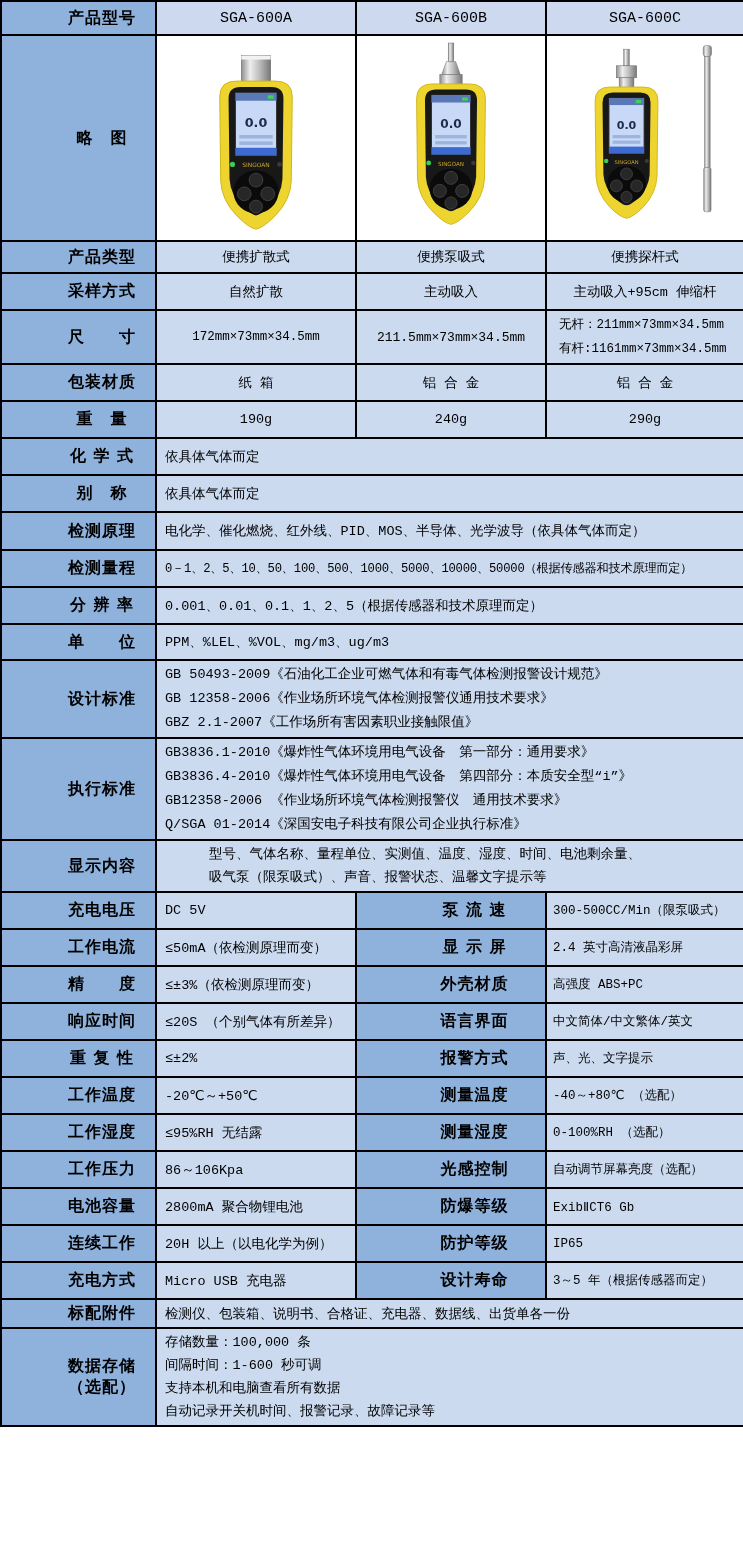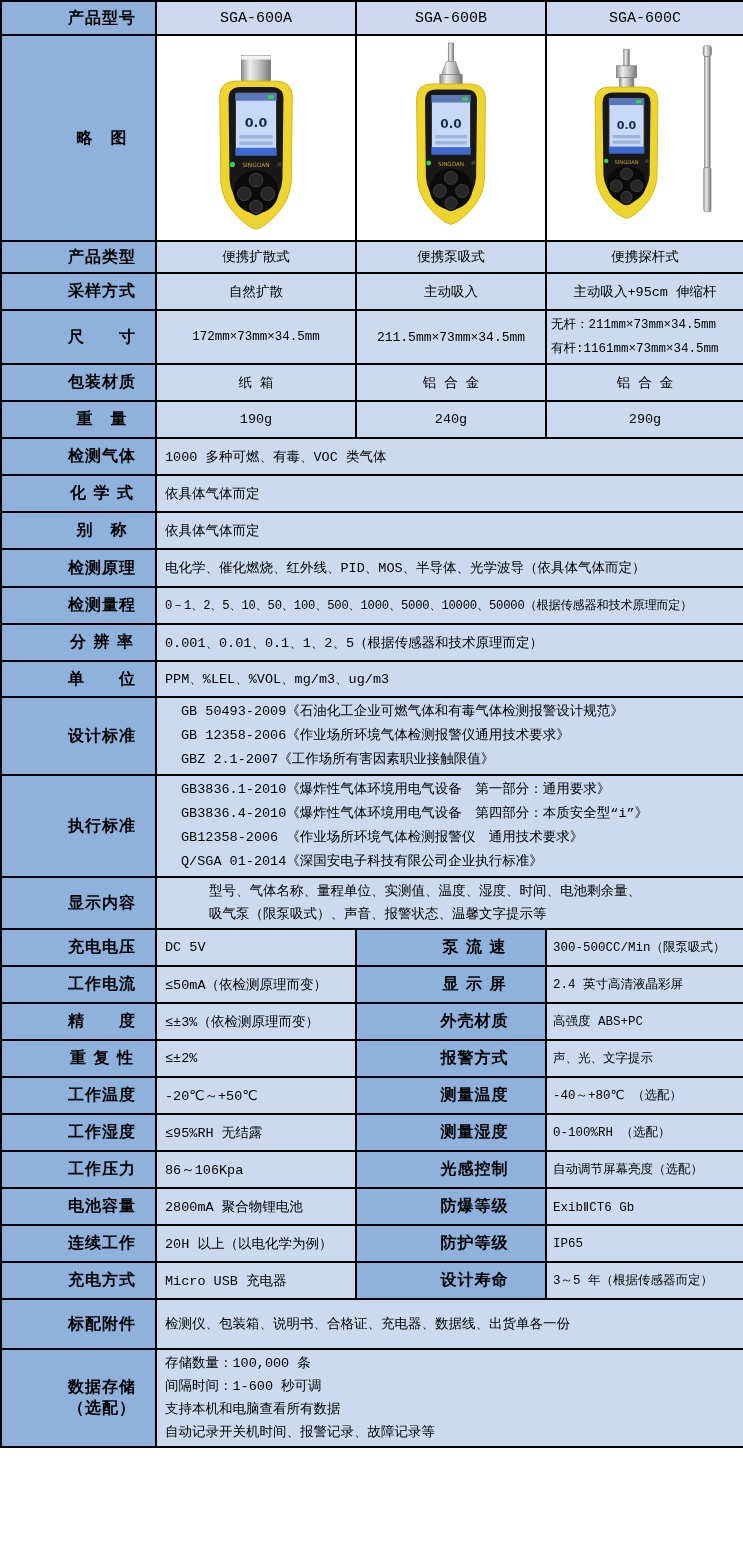--- a/index.html
+++ b/index.html
@@ -9,21 +9,21 @@
   td.lbl{background:#8FB2DC;font-weight:bold;text-align:center;font-size:16px;
          font-family:"DejaVu Sans",sans-serif;letter-spacing:1px;padding-left:48px;}
   td.val{background:#CBDAEF;font-size:13.5px;padding:2px 8px;
          font-family:"Liberation Mono","DejaVu Sans",sans-serif;}
   td.val.center{text-align:center;padding:2px 2px;}
   td.val.tight{font-size:12.2px;letter-spacing:-0.2px;}
   td.hdr{background:#CDD9EE;text-align:center;font-size:15px;
          font-family:"Liberation Mono","DejaVu Sans",sans-serif;}
   td.photo{background:#ffffff;text-align:center;vertical-align:middle;padding:0;margin-left:6px;}
   td.pv{white-space:nowrap;font-size:12.5px;padding:2px 6px;}
-  .mline div{line-height:24px;margin-left:16px;}
+  .mline div{line-height:24px;}
   .disp div{line-height:23px;margin-left:44px;}
   .stor div{line-height:23px;}
   .dim div{line-height:24px;font-size:12.5px;}
   svg text{font-family:"DejaVu Sans",sans-serif;}
 </style>
 </head>
 <body>
 
 <table class="spec">
 <colgroup>
@@ -152,42 +152,38 @@
 <tr style="height:37px">
   <td class="lbl">采样方式</td>
   <td class="val center">自然扩散</td>
   <td class="val center">主动吸入</td>
   <td class="val center">主动吸入+95cm 伸缩杆</td>
 </tr>
 <tr style="height:52px">
   <td class="lbl">尺　　寸</td>
   <td class="val center" style="font-size:12.5px">172mm×73mm×34.5mm</td>
   <td class="val center" style="font-size:13px">211.5mm×73mm×34.5mm</td>
-  <td class="val dim" style="padding:2px 4px">
+  <td class="val dim" style="padding:2px 12px">
     <div>无杆：211mm×73mm×34.5mm</div>
     <div>有杆:1161mm×73mm×34.5mm</div>
   </td>
 </tr>
 <tr style="height:37px">
   <td class="lbl">包装材质</td>
   <td class="val center">纸 箱</td>
   <td class="val center">铝 合 金</td>
   <td class="val center">铝 合 金</td>
 </tr>
 <tr style="height:37px">
   <td class="lbl">重　量</td>
   <td class="val center">190g</td>
   <td class="val center">240g</td>
   <td class="val center">290g</td>
 </tr>
 
-<tr style="height:37px">
-  <td class="lbl">检测气体</td>
-  <td class="val" colspan="3">1000 多种可燃、有毒、VOC 类气体</td>
-</tr>
 <tr style="height:37px">
   <td class="lbl">化 学 式</td>
   <td class="val" colspan="3">依具体气体而定</td>
 </tr>
 <tr style="height:37px">
   <td class="lbl">别　称</td>
   <td class="val" colspan="3">依具体气体而定</td>
 </tr>
 <tr style="height:38px">
   <td class="lbl">检测原理</td>
@@ -245,20 +241,26 @@
   <td class="lbl">显 示 屏</td>
   <td class="val pv">2.4 英寸高清液晶彩屏</td>
 </tr>
 <tr style="height:37px">
   <td class="lbl">精　　度</td>
   <td class="val">≤±3%（依检测原理而变）</td>
   <td class="lbl">外壳材质</td>
   <td class="val pv">高强度 ABS+PC</td>
 </tr>
 <tr style="height:37px">
+  <td class="lbl">响应时间</td>
+  <td class="val">≤20S （个别气体有所差异）</td>
+  <td class="lbl">语言界面</td>
+  <td class="val pv">中文简体/中文繁体/英文</td>
+</tr>
+<tr style="height:37px">
   <td class="lbl">重 复 性</td>
   <td class="val">≤±2%</td>
   <td class="lbl">报警方式</td>
   <td class="val pv">声、光、文字提示</td>
 </tr>
 <tr style="height:37px">
   <td class="lbl">工作温度</td>
   <td class="val">-20℃～+50℃</td>
   <td class="lbl">测量温度</td>
   <td class="val pv">-40～+80℃ （选配）</td>
@@ -287,21 +289,21 @@
   <td class="lbl">防护等级</td>
   <td class="val pv">IP65</td>
 </tr>
 <tr style="height:37px">
   <td class="lbl">充电方式</td>
   <td class="val">Micro USB 充电器</td>
   <td class="lbl">设计寿命</td>
   <td class="val pv">3～5 年（根据传感器而定）</td>
 </tr>
 
-<tr style="height:50px">
+<tr style="height:29px">
   <td class="lbl">标配附件</td>
   <td class="val" colspan="3">检测仪、包装箱、说明书、合格证、充电器、数据线、出货单各一份</td>
 </tr>
 
 <tr style="height:94px">
   <td class="lbl">
     <div>数据存储</div>
     <div>（选配）</div>
   </td>
   <td class="val stor" colspan="3">

